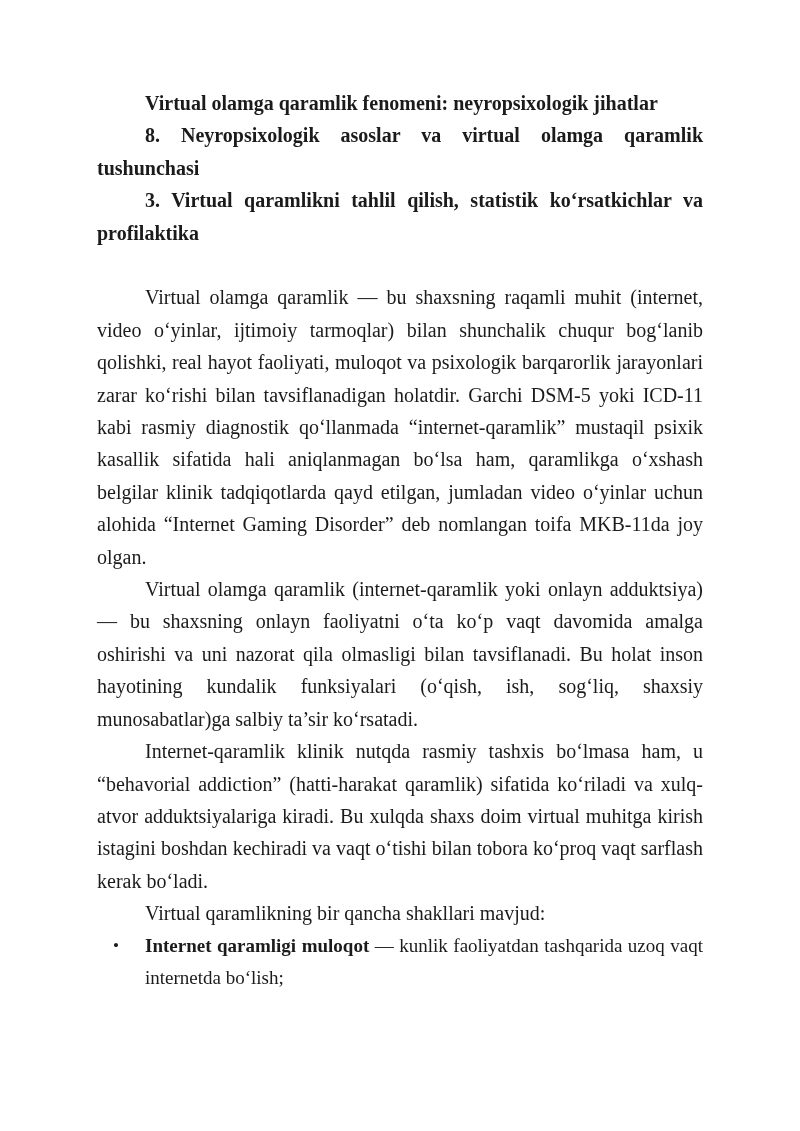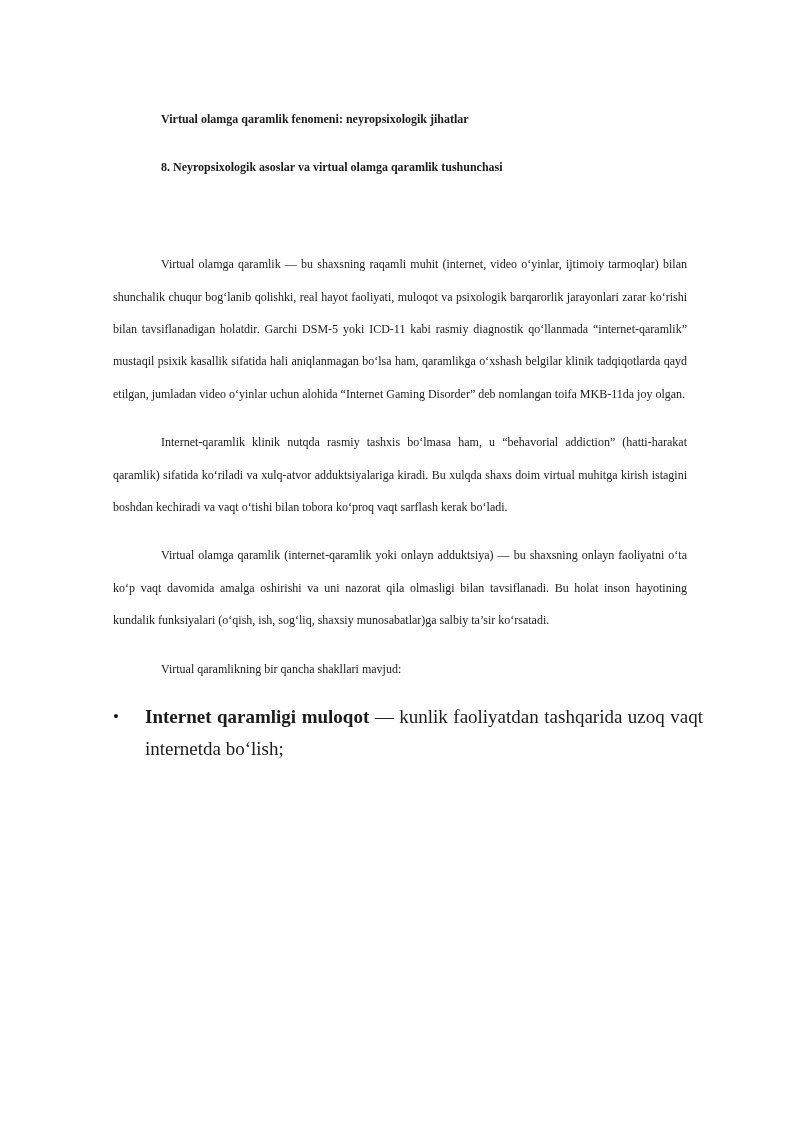--- a/index.html
+++ b/index.html
@@ -17,22 +17,22 @@
     overflow: hidden;
     box-sizing: border-box;
   }
   .content {
     position: absolute;
     top: 87px;
     left: 97px;
     width: 606px;
   }
   .line {
-    margin: 16px;
-    font-size: 12px;
+    margin: 0;
+    font-size: 20px;
     line-height: 32.4px;
     text-indent: 48px;
     text-align: justify;
   }
   .bold { font-weight: bold; }
   .heading { font-weight: bold; }
   .blank-line { height: 32.4px; }
   .bullet-item {
     position: relative;
     margin: 0;
@@ -51,26 +51,27 @@
   }
 </style>
 </head>
 <body>
 
 <div class="page">
   <div class="content">
 
     <p class="line heading">Virtual olamga qaramlik fenomeni: neyropsixologik jihatlar</p>
     <p class="line heading">8. Neyropsixologik asoslar va virtual olamga qaramlik tushunchasi</p>
+    <p class="line heading">3. Virtual qaramlikni tahlil qilish, statistik ko‘rsatkichlar va profilaktika</p>
 
     <div class="blank-line"></div>
 
     <p class="line">Virtual olamga qaramlik — bu shaxsning raqamli muhit (internet, video o‘yinlar, ijtimoiy tarmoqlar) bilan shunchalik chuqur bog‘lanib qolishki, real hayot faoliyati, muloqot va psixologik barqarorlik jarayonlari zarar ko‘rishi bilan tavsiflanadigan holatdir. Garchi DSM-5 yoki ICD-11 kabi rasmiy diagnostik qo‘llanmada “internet-qaramlik” mustaqil psixik kasallik sifatida hali aniqlanmagan bo‘lsa ham, qaramlikga o‘xshash belgilar klinik tadqiqotlarda qayd etilgan, jumladan video o‘yinlar uchun alohida “Internet Gaming Disorder” deb nomlangan toifa MKB-11da joy olgan.</p>
+    <p class="line">Virtual olamga qaramlik (internet-qaramlik yoki onlayn adduktsiya) — bu shaxsning onlayn faoliyatni o‘ta ko‘p vaqt davomida amalga oshirishi va uni nazorat qila olmasligi bilan tavsiflanadi. Bu holat inson hayotining kundalik funksiyalari (o‘qish, ish, sog‘liq, shaxsiy munosabatlar)ga salbiy ta’sir ko‘rsatadi.</p>
     <p class="line">Internet-qaramlik klinik nutqda rasmiy tashxis bo‘lmasa ham, u “behavorial addiction” (hatti-harakat qaramlik) sifatida ko‘riladi va xulq-atvor adduktsiyalariga kiradi. Bu xulqda shaxs doim virtual muhitga kirish istagini boshdan kechiradi va vaqt o‘tishi bilan tobora ko‘proq vaqt sarflash kerak bo‘ladi.</p>
-    <p class="line">Virtual olamga qaramlik (internet-qaramlik yoki onlayn adduktsiya) — bu shaxsning onlayn faoliyatni o‘ta ko‘p vaqt davomida amalga oshirishi va uni nazorat qila olmasligi bilan tavsiflanadi. Bu holat inson hayotining kundalik funksiyalari (o‘qish, ish, sog‘liq, shaxsiy munosabatlar)ga salbiy ta’sir ko‘rsatadi.</p>
     <p class="line">Virtual qaramlikning bir qancha shakllari mavjud:</p>
 
     <div class="bullet-item">
       <span class="bullet-marker">•</span>
       <span class="bold">Internet qaramligi muloqot</span><span> — kunlik faoliyatdan tashqarida uzoq vaqt internetda bo‘lish;</span>
     </div>
 
   </div>
 </div>
 

